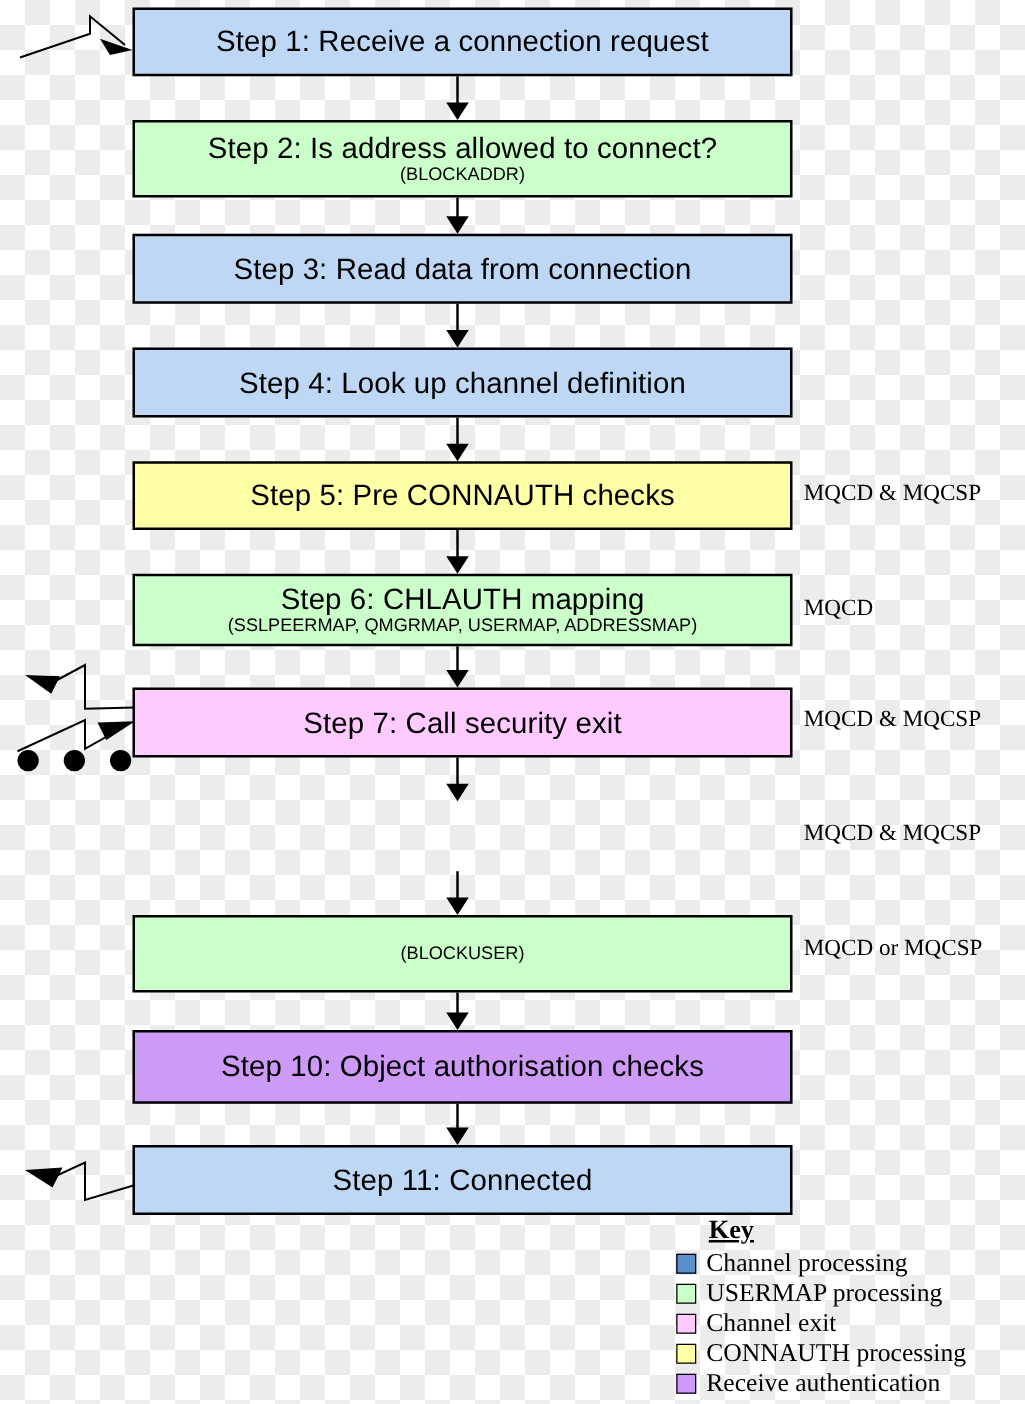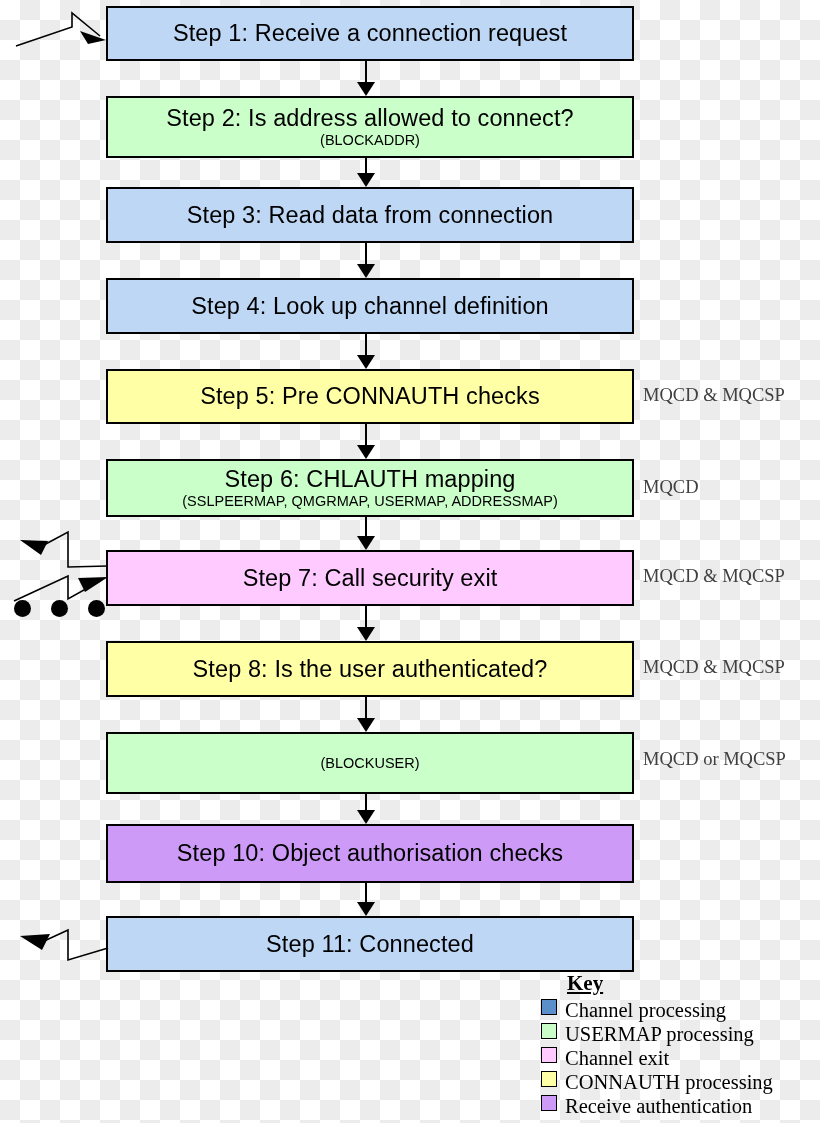--- a/index.html
+++ b/index.html
@@ -50,21 +50,21 @@
     line-height: 1.1;
     white-space: nowrap;
     margin-top: 1px;
   }
 
   .side-label {
     position: absolute;
     left: 643px;
     font-family: "Liberation Serif", serif;
     font-size: 18.5px;
-    color: #404040;
+    color: #000000;
     white-space: nowrap;
   }
 
   .arrow {
     position: absolute;
     left: 365px;
     width: 2px;
     background: #000000;
   }
   .arrow::after {
@@ -108,20 +108,21 @@
     font-size: 21px;
     font-weight: bold;
     text-decoration: underline;
     color: #000000;
     margin-left: 26px;
     margin-bottom: 3px;
     display: block;
   }
   .key-row {
     display: flex;
+    align-items: center;
     height: 24px;
   }
   .key-swatch {
     width: 16px;
     height: 16px;
     border: 1.5px solid #000000;
     box-sizing: border-box;
     margin-right: 8px;
     flex: none;
   }
@@ -160,23 +161,20 @@
 
   <div class="step-box" style="top:459px;height:58px;background:#caffca;">
     <div class="step-title">Step 6: CHLAUTH mapping</div>
     <div class="step-sub">(SSLPEERMAP, QMGRMAP, USERMAP, ADDRESSMAP)</div>
   </div>
 
   <div class="step-box" style="top:550px;height:56px;background:#ffcaff;text-align:right;">
     <div class="step-title">Step 7: Call security exit</div>
   </div>
 
-  <div class="step-box" style="top:641px;height:56px;background:#ffffa5;">
-    <div class="step-title">Step 8: Is the user authenticated?</div>
-  </div>
 
   <div class="step-box" style="top:732px;height:62px;background:#caffca;">
     <div class="step-sub">(BLOCKUSER)</div>
   </div>
 
   <div class="step-box" style="top:824px;height:59px;background:#cd9bf7;">
     <div class="step-title">Step 10: Object authorisation checks</div>
   </div>
 
   <div class="step-box" style="top:916px;height:56px;background:#bed7f5;">

